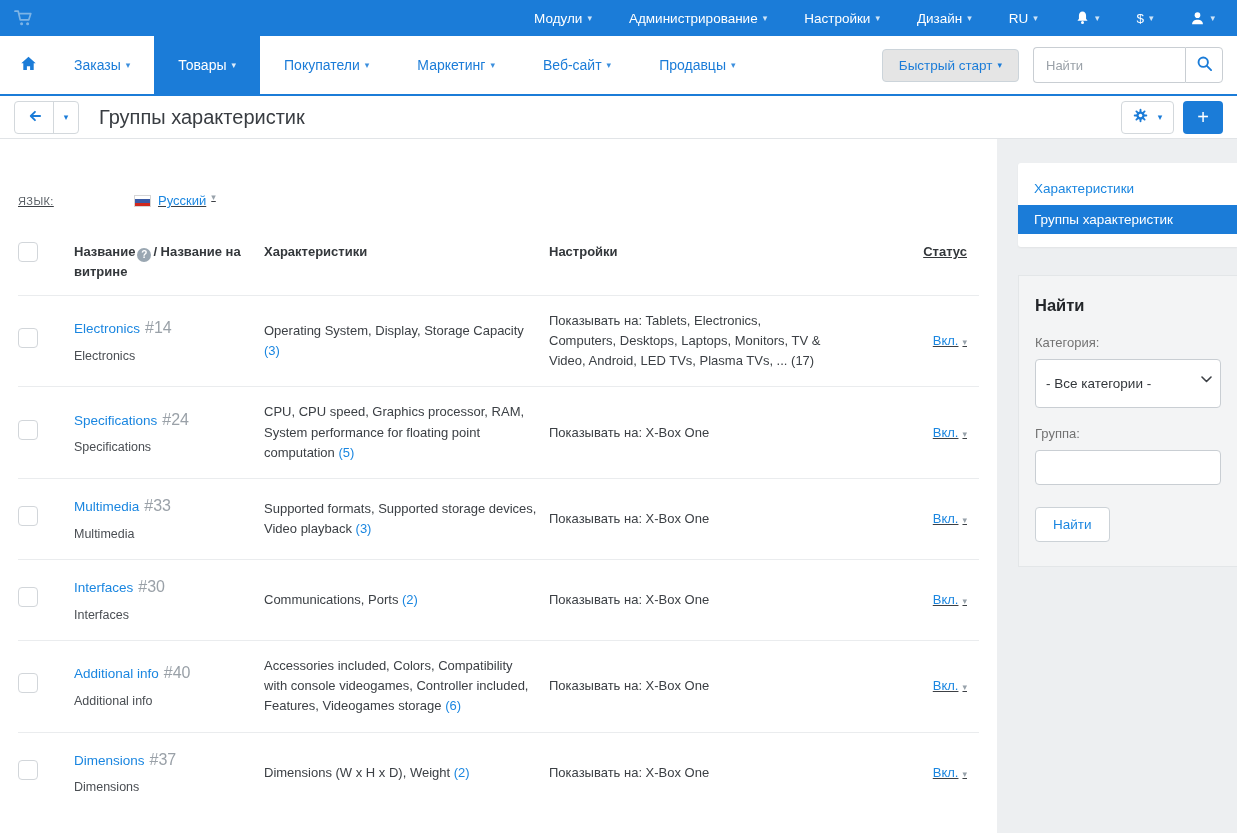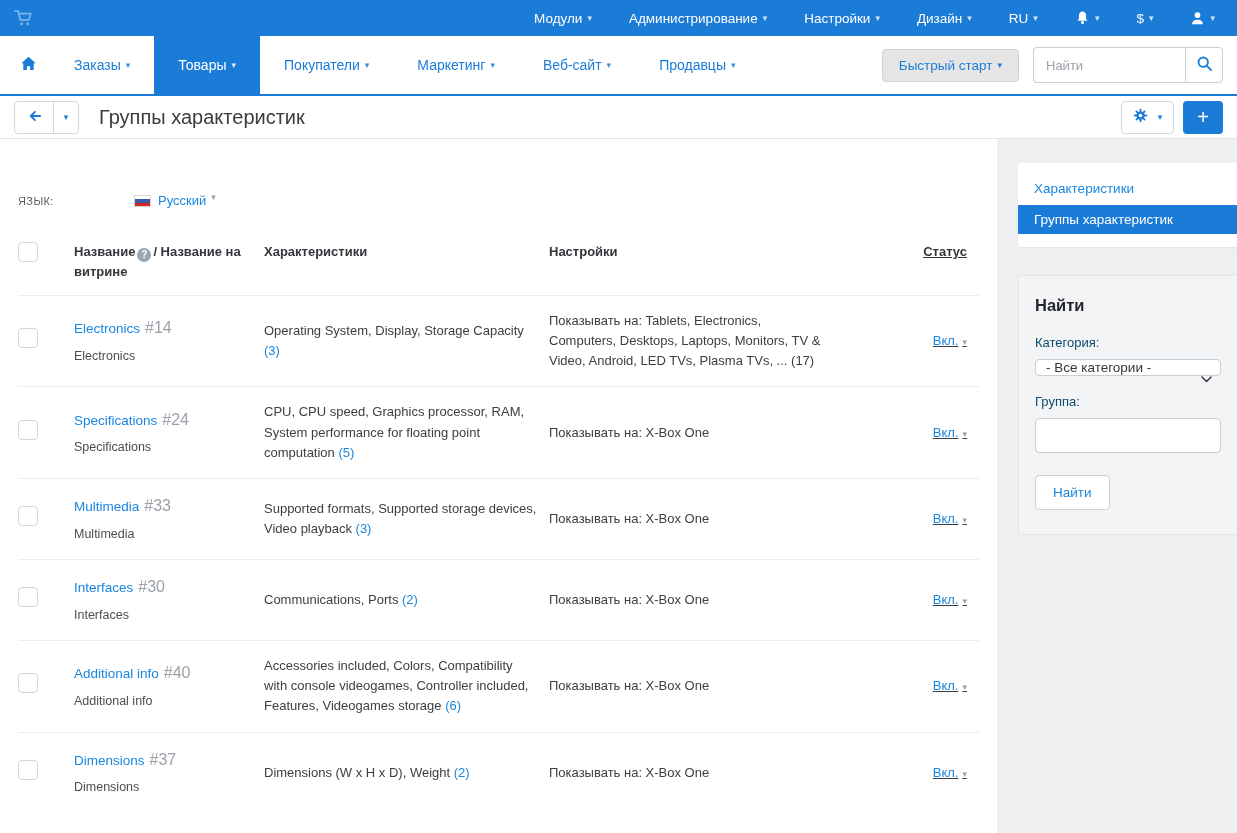--- a/index.html
+++ b/index.html
@@ -74,21 +74,21 @@
     background:#1b7cd8; border:none; border-radius:4px; height:33px; width:40px;
     color:#fff; font-size:20px; line-height:1; cursor:pointer;
   }
 
   
   .layout { display:flex; height:708px; }
   .content {
     width:997px; background:#fff; padding:0 18px; overflow:hidden;
   }
   
-  .lang-row { display:flex; align-items:center; margin-top:54px; }
+  .lang-row { display:flex; align-items:center; margin-top:54px;text-decoration:underline; }
   .lang-label {
     width:116px; font-size:11px; color:#5a6066; text-transform:uppercase; letter-spacing:.4px;
   }
   .flag {
     width:17px; height:12px; display:inline-block; margin-right:7px;
     border:1px solid #d6d6d6;
     background:linear-gradient(to bottom,#ffffff 33%,#3b5aa5 33%,#3b5aa5 66%,#d0281e 66%);
   }
   .lang-link { color:#1a86e0; display:flex; align-items:flex-start; cursor:pointer; }
   .lang-link .caret { color:#98a2ab; }
@@ -130,24 +130,24 @@
     box-shadow:0 1px 2px rgba(0,0,0,.05); padding:13px 0;
   }
   .side-link { display:block; padding:5px 16px; color:#1a86e0; font-size:13.5px; cursor:pointer; }
   .side-link.active { background:#1b7cd8; color:#fff; padding:7px 16px; margin-top:4px; }
 
   .search-panel {
     margin-top:28px; background:#f3f4f5; border:1px solid #e3e6e8; border-right:none;
     padding:20px 16px 24px 16px;
   }
   .search-panel h3 { margin:0 0 20px 0; font-size:16.5px; color:#23262a; }
-  .field-label { font-size:13px; color:#0c4a6e; margin-bottom:9px; }
+  .field-label { font-size:13px; color:#737373; margin-bottom:9px; }
   .select-wrap { position:relative; margin-bottom:18px; }
   .select-wrap select {
-    width:100%; height:17px; border:1px solid #c9ced3; border-radius:4px; background:#fff;
+    width:100%; height:49px; border:1px solid #c9ced3; border-radius:4px; background:#fff;
     padding:0 26px 0 10px; font-size:13.5px; color:#33373b; appearance:none; -webkit-appearance:none;
     font-family:inherit; outline:none;
   }
   .select-chevron { position:absolute; right:9px; top:12px; pointer-events:none; }
   .text-input {
     width:100%; height:35px; border:1px solid #c9ced3; border-radius:4px; background:#fff;
     padding:0 10px; font-size:13.5px; outline:none; font-family:inherit;
   }
   .find-btn {
     margin-top:22px; background:#fff; border:1px solid #ccd2d7; border-radius:4px;

